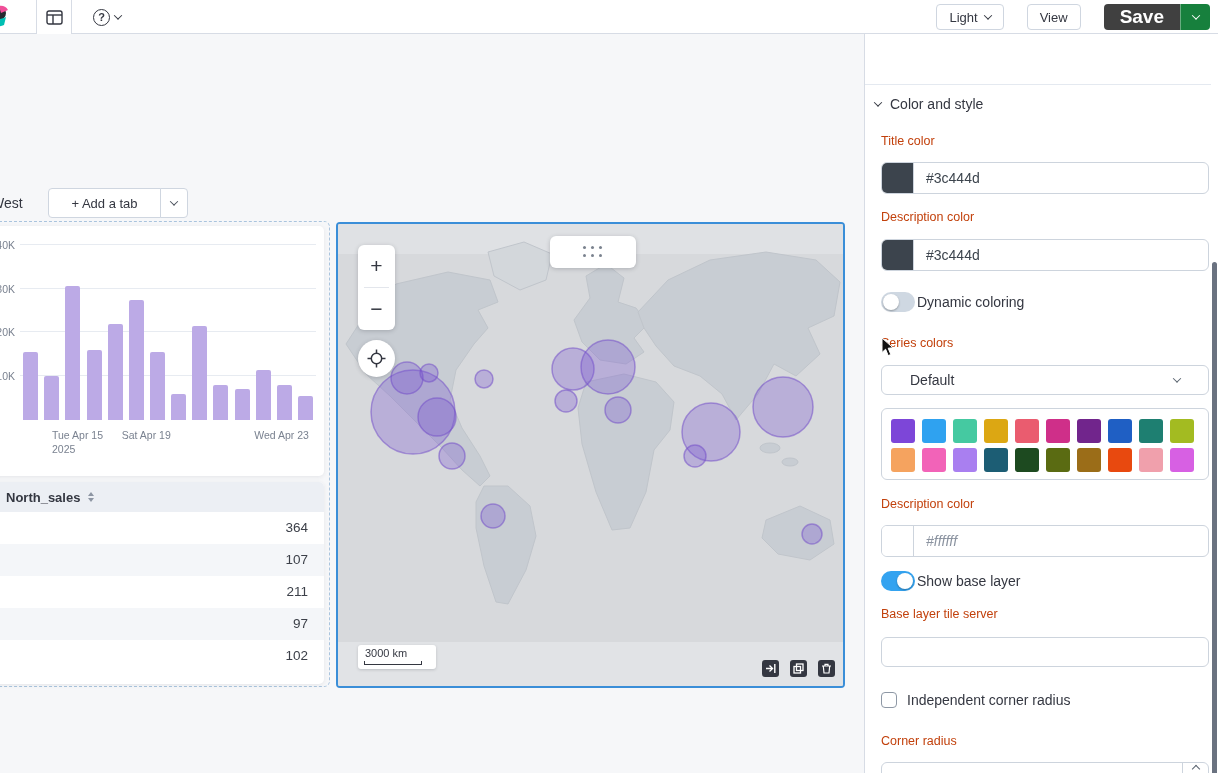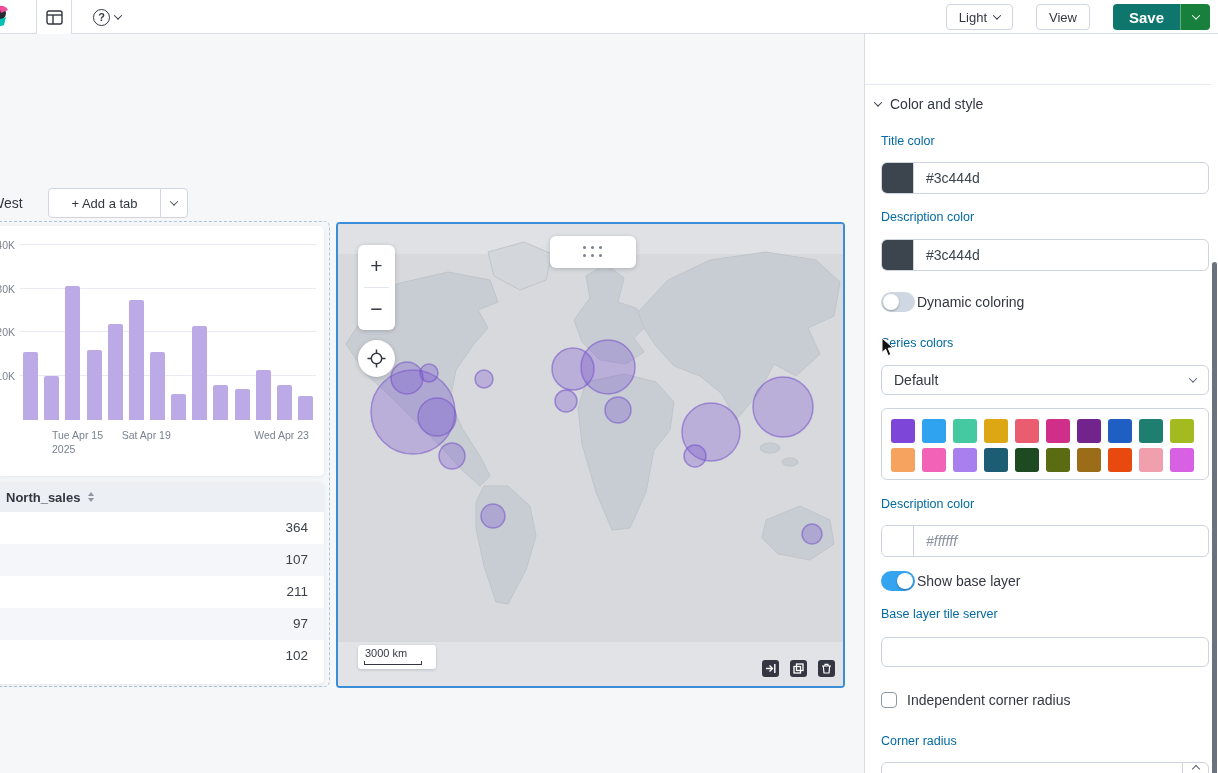--- a/index.html
+++ b/index.html
@@ -27,22 +27,22 @@
     font-size:11px; font-weight:700; display:flex; align-items:center; justify-content:center;
   }
   .topbar-right { position:absolute; right:8px; top:4px; display:flex; gap:23px; align-items:center; }
   .btn {
     height:26px; border:1px solid #cfd6e0; border-radius:4px; background:#fff;
     display:flex; align-items:center; justify-content:center; gap:7px;
     font-size:13px; font-weight:500; color:#343741; padding:0 12px; cursor:pointer;
   }
   .btn-save-group { display:flex; height:26px; border-radius:4px; overflow:hidden; }
   .btn-save {
-    background:#0f766e; color:#fff; border:none; border-radius:0;
-    font-weight:600; padding:0 16px; height:26px; display:flex; align-items:center; cursor:pointer; font-size:15px;
+    background:#404040; color:#fff; border:none; border-radius:0;
+    font-weight:600; padding:0 16px; height:26px; display:flex; align-items:center; cursor:pointer; font-size:19px;
   }
   .btn-save-caret {
     background:#17803d; border:none; border-left:1px solid rgba(255,255,255,.35);
     width:30px; height:26px; display:flex; align-items:center; justify-content:center; cursor:pointer;
   }
   .chev { display:inline-block; width:6px; height:6px; border-right:1.6px solid currentColor; border-bottom:1.6px solid currentColor; transform:rotate(45deg) translate(-1px,-1px); }
   .chev.white { border-color:#fff; }
   
   .tab-label-partial { position:absolute; left:-9px; top:195px; font-size:14px; color:#343741; cursor:pointer; }
   .add-tab-btn {
@@ -125,40 +125,40 @@
   .config {
     position:absolute; left:864px; top:34px; width:347px; height:739px; background:#fff;
     border-left:1px solid #d7dce5; overflow:hidden; z-index:20;
   }
   .cfg-header { position:absolute; left:0; top:0; width:100%; height:50px; }
   .cfg-title { position:absolute; left:16px; top:15px; font-size:16px; font-weight:500; color:#2b303a; }
   .cfg-close { position:absolute; right:14px; top:15px; font-size:14px; color:#4a515c; cursor:pointer; }
   .cfg-divider { position:absolute; left:0; top:50px; width:100%; height:1px; background:#e4e9f0; }
   .cfg-section { position:absolute; left:10px; top:62px; display:flex; align-items:center; gap:9px; cursor:pointer; }
   .cfg-section-label { font-size:14px; font-weight:500; }
-  .cfg-label { position:absolute; left:16px; font-size:12.5px; font-weight:500; color:#0369a1; }
+  .cfg-label { position:absolute; left:16px; font-size:12.5px; font-weight:500; color:#c2410c; }
   .color-row {
     position:absolute; left:16px; width:328px; height:32px; border:1px solid #cdd4dd; border-radius:6px;
     display:flex; overflow:hidden; background:#fff;
   }
   .color-swatch { width:32px; height:100%; border-right:1px solid #cdd4dd; cursor:pointer; }
   .color-row input {
     flex:1; border:none; outline:none; font-size:14px; color:#3c444d; padding:0 12px;
     font-family:"Liberation Sans", sans-serif; background:transparent;
   }
   .color-row input.muted { color:#8b93a0; font-style:italic; }
   .toggle-row { position:absolute; left:16px; display:flex; align-items:center; gap:2px; height:20px; }
   .switch { width:34px; height:20px; border-radius:10px; background:#cfd8e2; position:relative; cursor:pointer; flex:0 0 auto; }
   .switch .knob { position:absolute; top:2px; left:2px; width:16px; height:16px; border-radius:50%; background:#fff; box-shadow:0 1px 2px rgba(0,0,0,.3); transition:left .1s; }
   .switch.on { background:#34a3f0; }
   .switch.on .knob { left:16px; }
   .toggle-row span, .check-row span { font-size:14px; color:#343741; }
   .select {
     position:absolute; left:16px; width:328px; height:30px; border:1px solid #cdd4dd; border-radius:6px; background:#fff;
-    display:flex; align-items:center; justify-content:space-between; padding:0 12px; font-size:14px; cursor:pointer;
+    display:flex; align-items:center; justify-content:space-between; padding:0 28px; font-size:14px; cursor:pointer;
   }
   .palette-box {
     position:absolute; left:16px; width:328px; height:72px; border:1px solid #cdd4dd; border-radius:6px;
     padding:10px 9px; display:flex; flex-direction:column; gap:5px; background:#fff;
   }
   .palette-row { display:flex; gap:7px; }
   .swatch { width:24px; height:24px; border-radius:3px; cursor:pointer; }
   .text-input {
     position:absolute; left:16px; width:328px; height:30px; border:1px solid #cdd4dd; border-radius:6px;
     font-size:14px; padding:0 12px; color:#343741; outline:none; background:#fff; font-family:"Liberation Sans", sans-serif;

